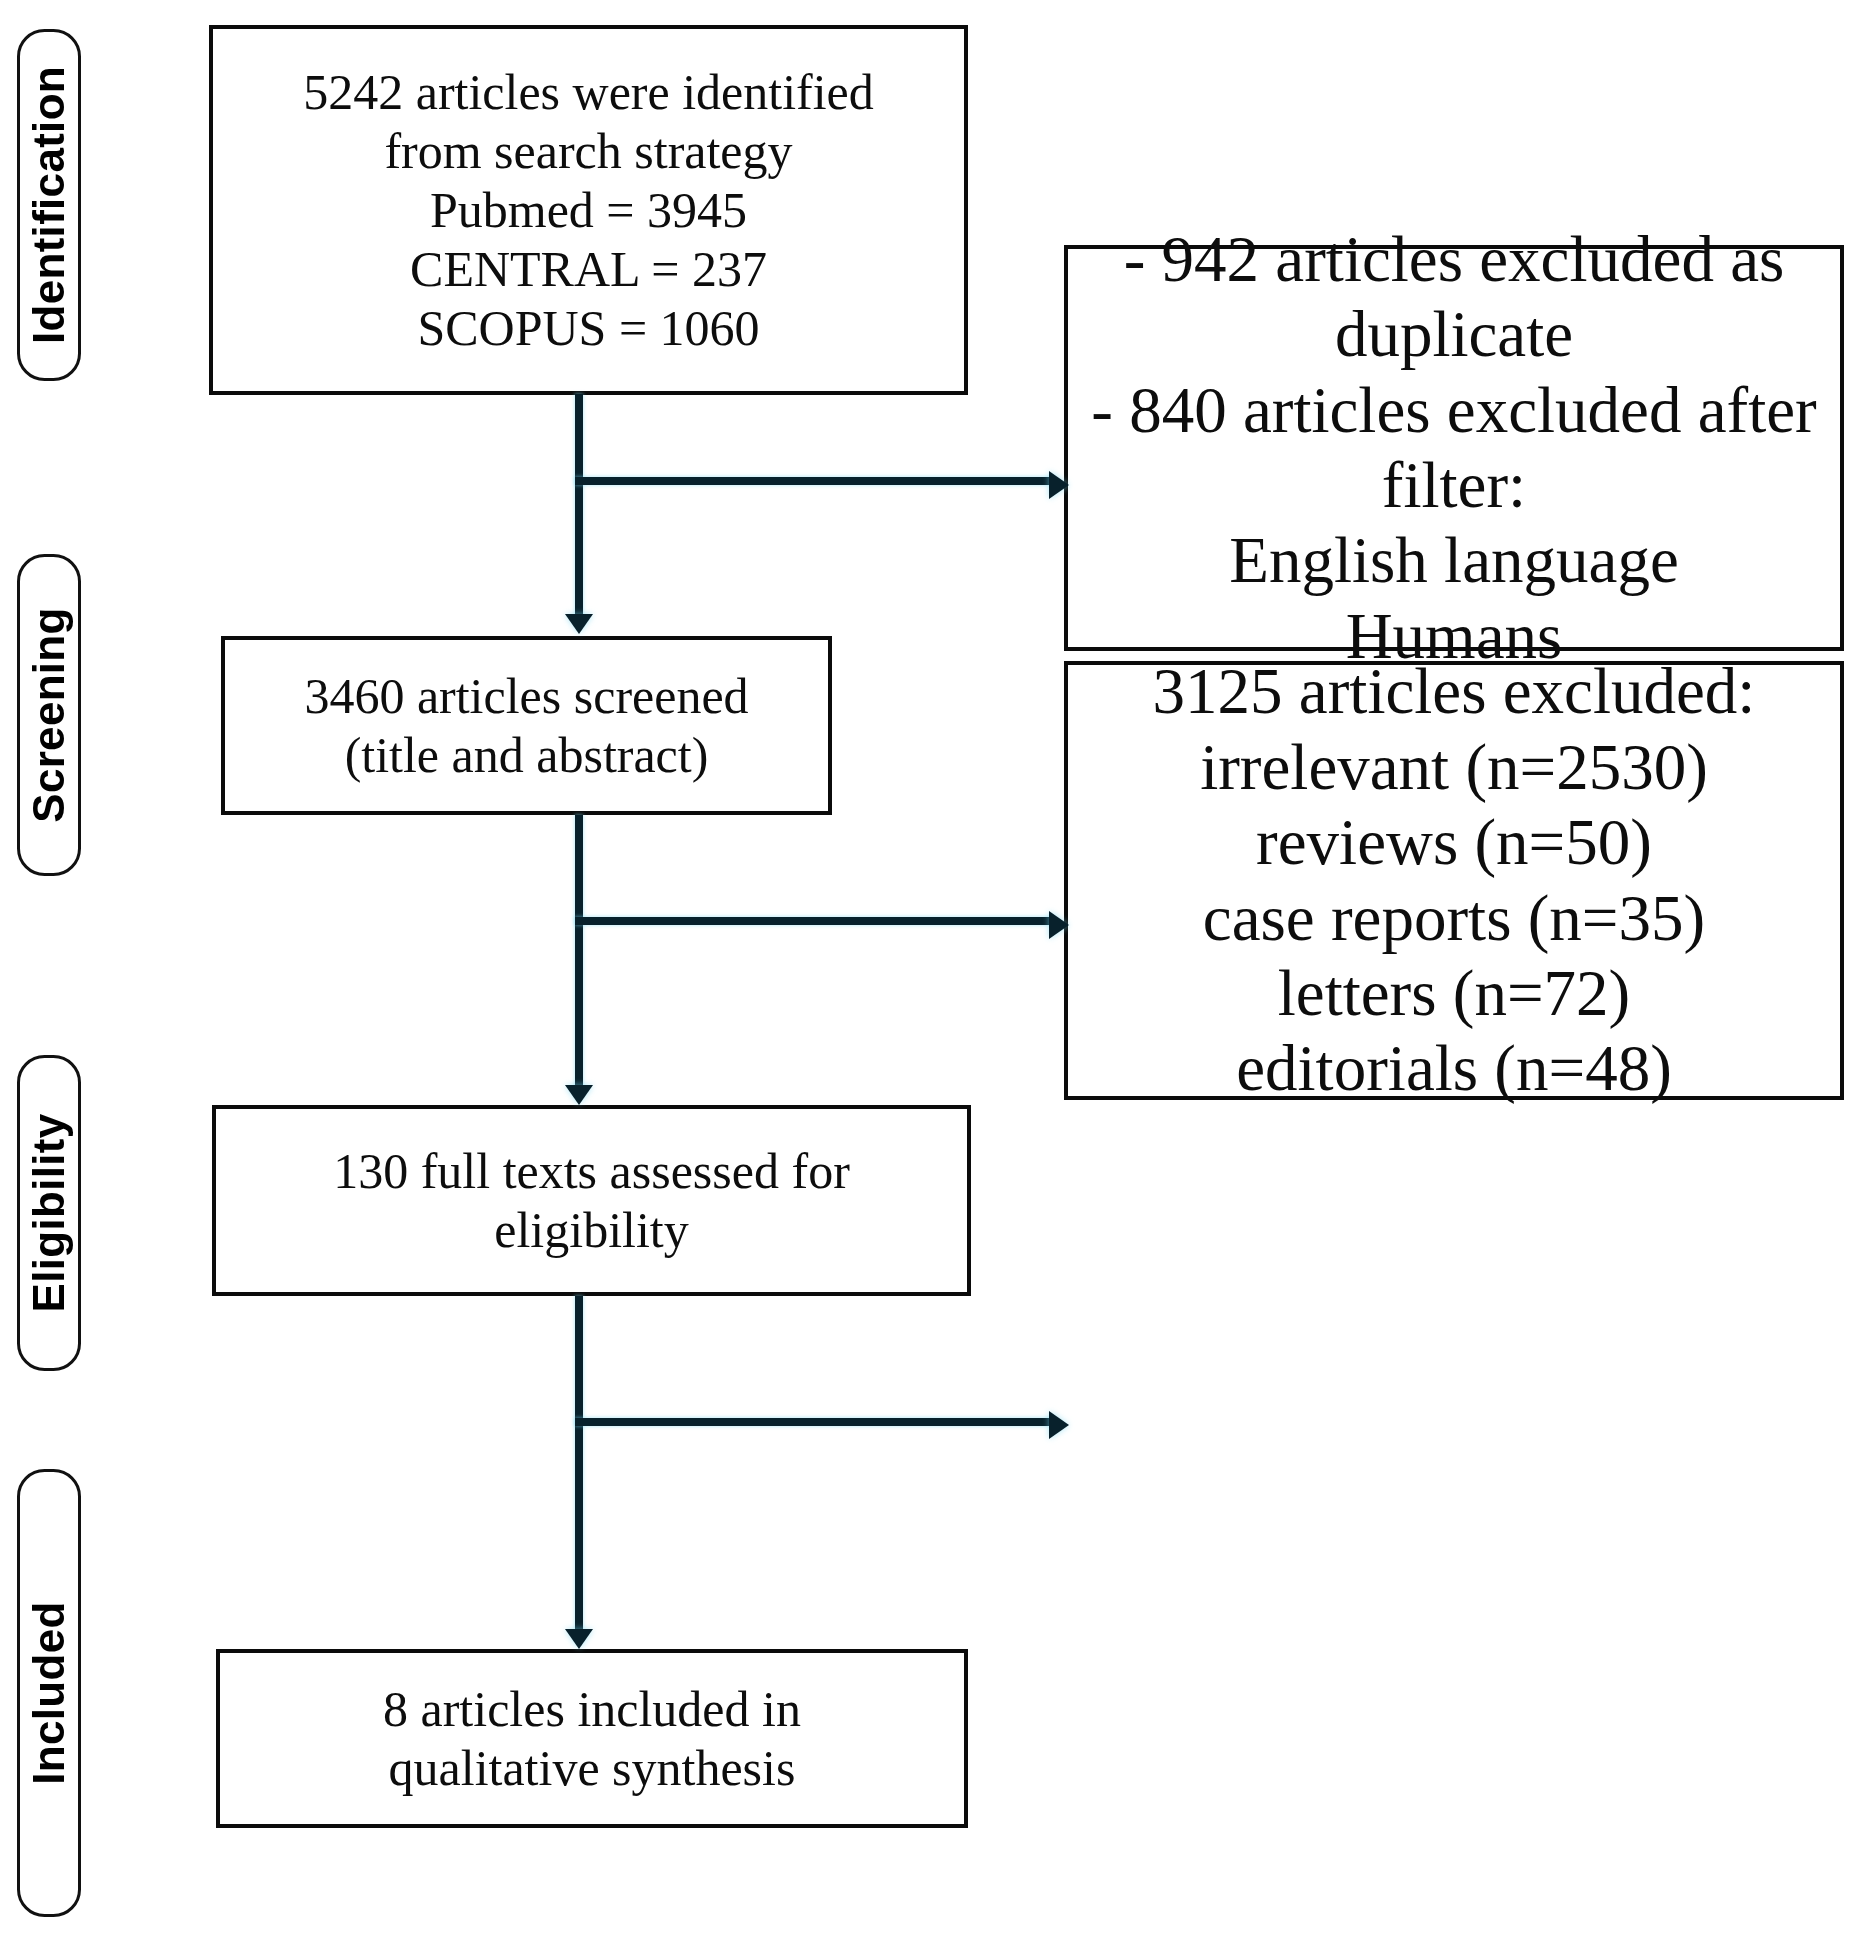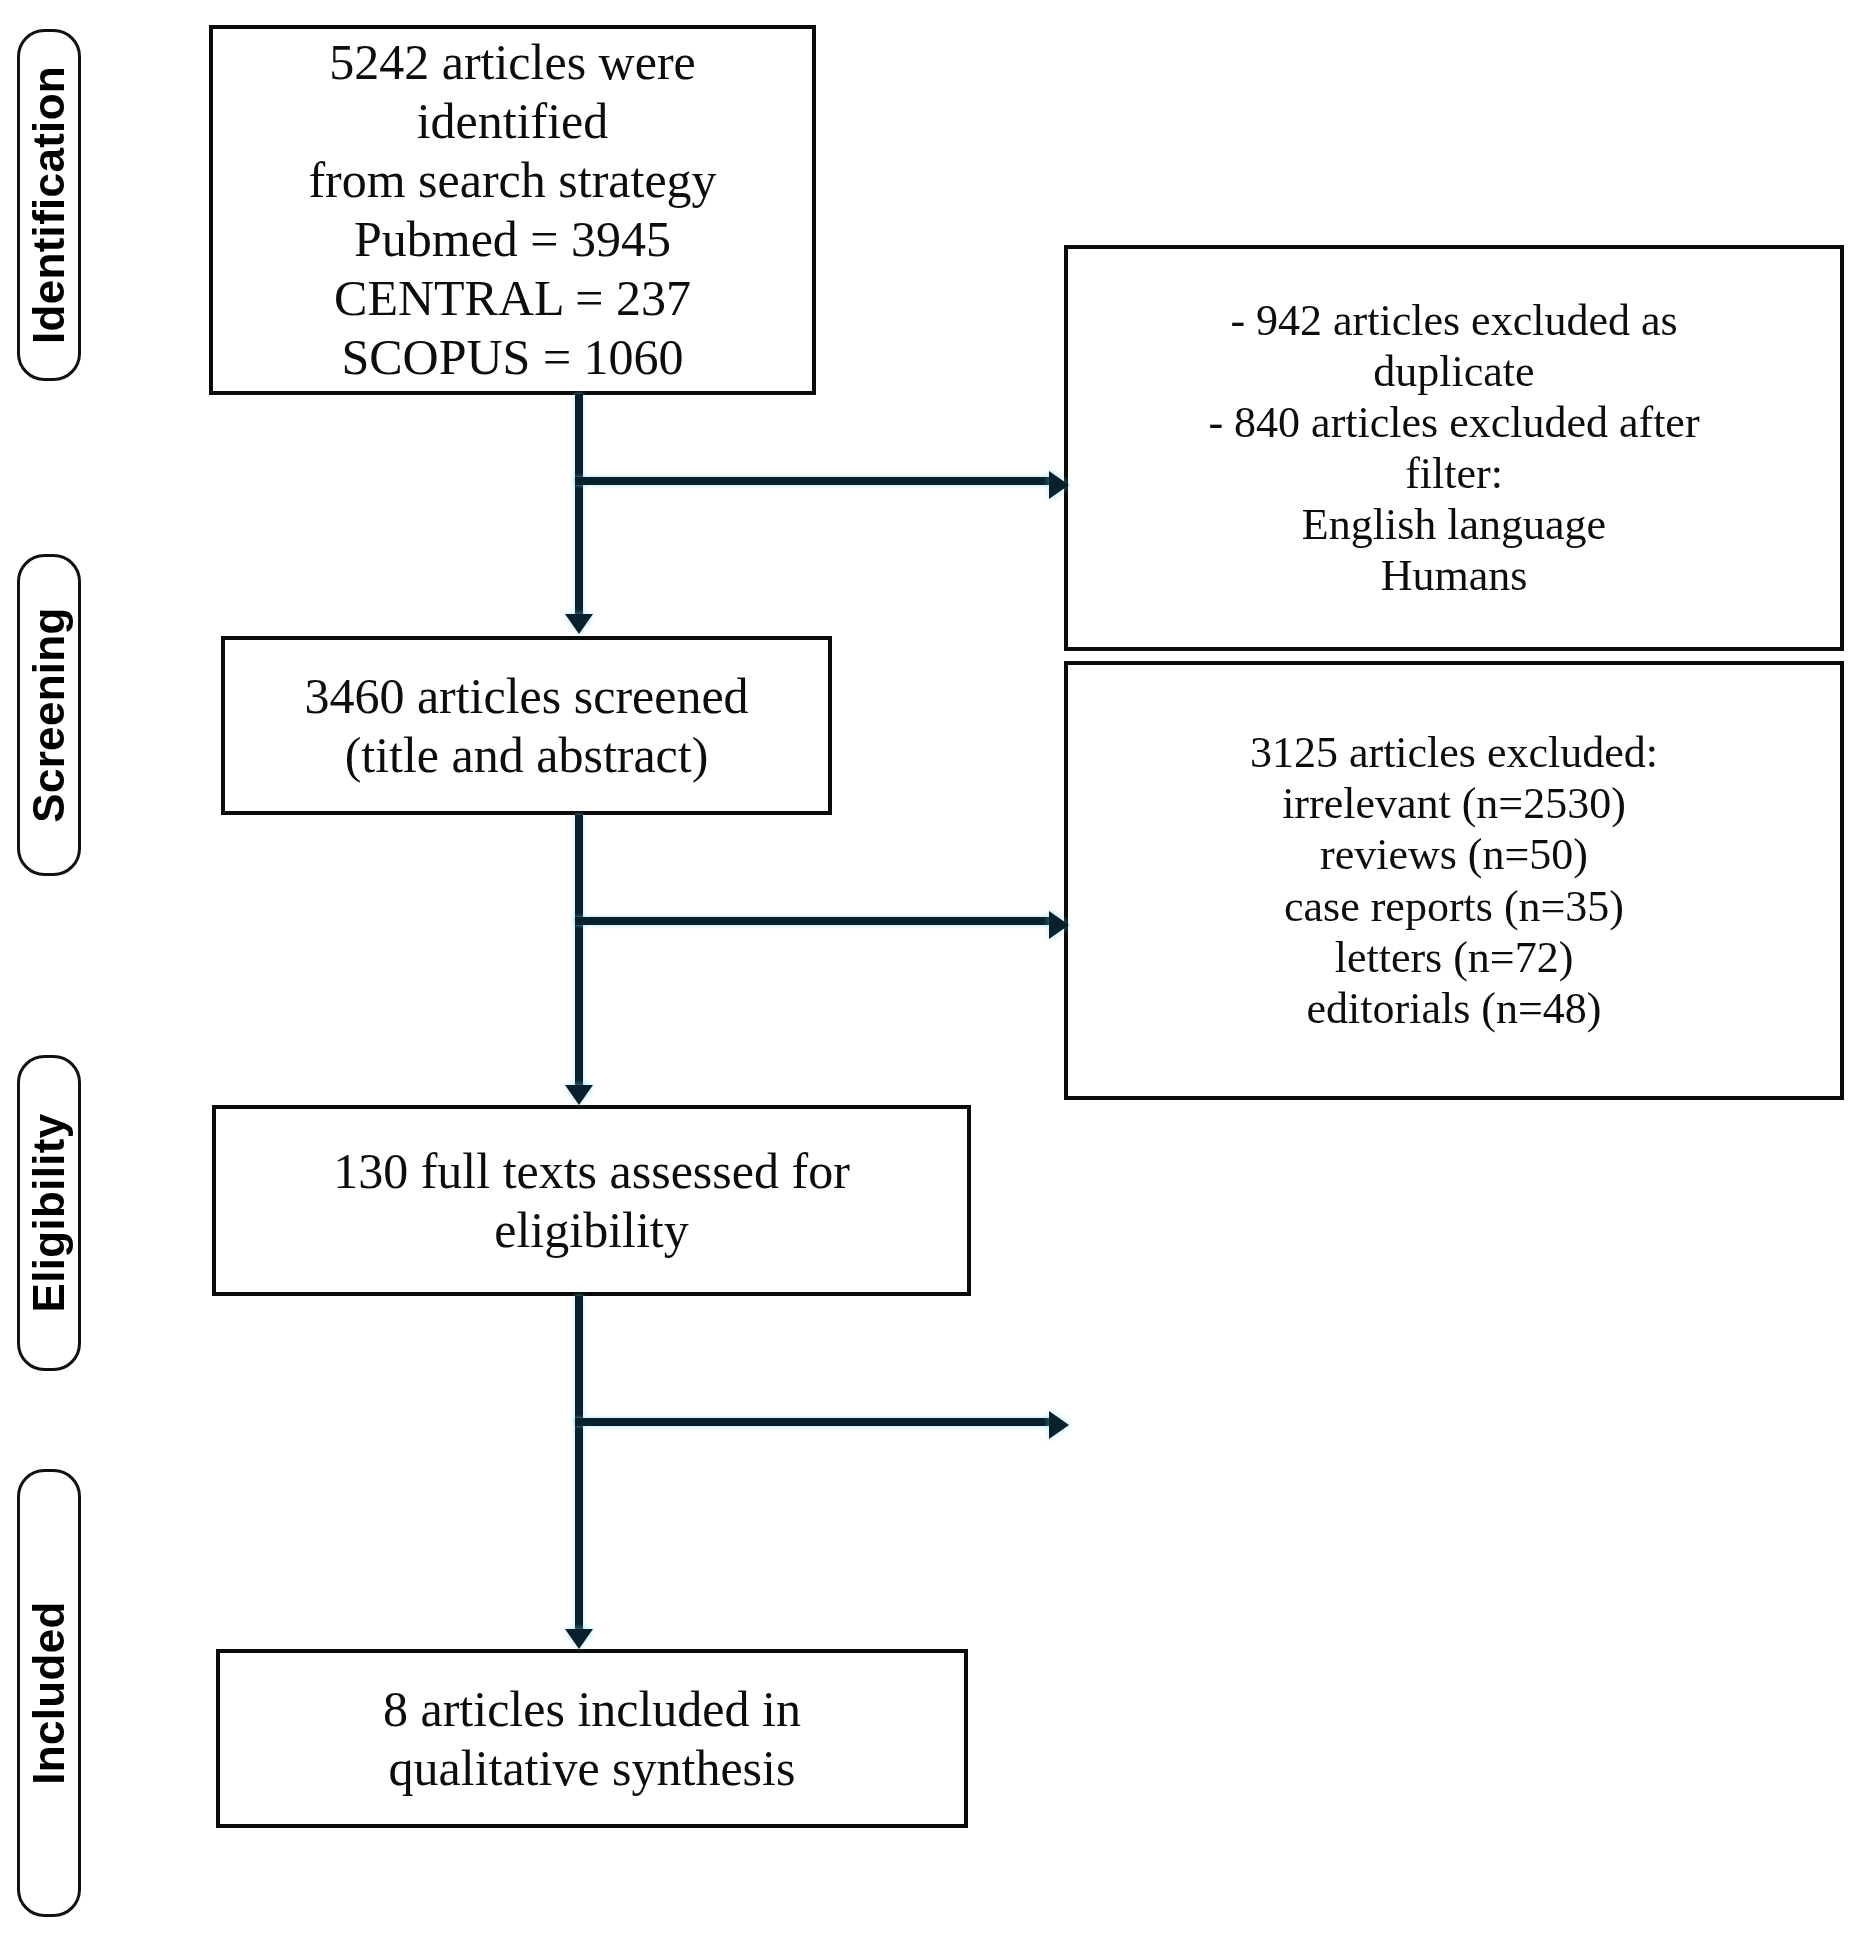--- a/index.html
+++ b/index.html
@@ -46,21 +46,21 @@
   }
   .flow-box .box-text{
     text-align:center;
     font-family:"Liberation Serif", serif;
     font-size:50px;
     line-height:1.18;
     color:#0d0d0d;
     padding:0 15.5px;
     white-space:pre-line;
   }
-  .flow-box.excl .box-text{font-size:44px;line-height:1.16;}
+  .flow-box.excl .box-text{font-size:65px;line-height:1.16;}
 
   
   .v-line{
     position:absolute;
     width:7.8px;
     background:#08212c;
     box-shadow:0 0 3.6px 1.2px rgba(120,215,240,0.55);
   }
   .h-line{
     position:absolute;
@@ -99,21 +99,21 @@
   </div>
 
   <div class="phase-pill" style="left:16.7px;top:1055px;width:64px;height:316px;">
     <span class="phase-label">Eligibility</span>
   </div>
 
   <div class="phase-pill" style="left:16.7px;top:1469px;width:64px;height:448px;">
     <span class="phase-label">Included</span>
   </div>
 
-  <div class="flow-box" style="left:209px;top:25px;width:607px;height:370px;">
+  <div class="flow-box" style="left:209px;top:25px;width:759px;height:370px;">
     <div class="box-text">5242 articles were identified
 from search strategy
 Pubmed = 3945
 CENTRAL = 237
 SCOPUS = 1060</div>
   </div>
 
   <div class="flow-box" style="left:221px;top:636px;width:611px;height:179px;">
     <div class="box-text">3460 articles screened
 (title and abstract)</div>

